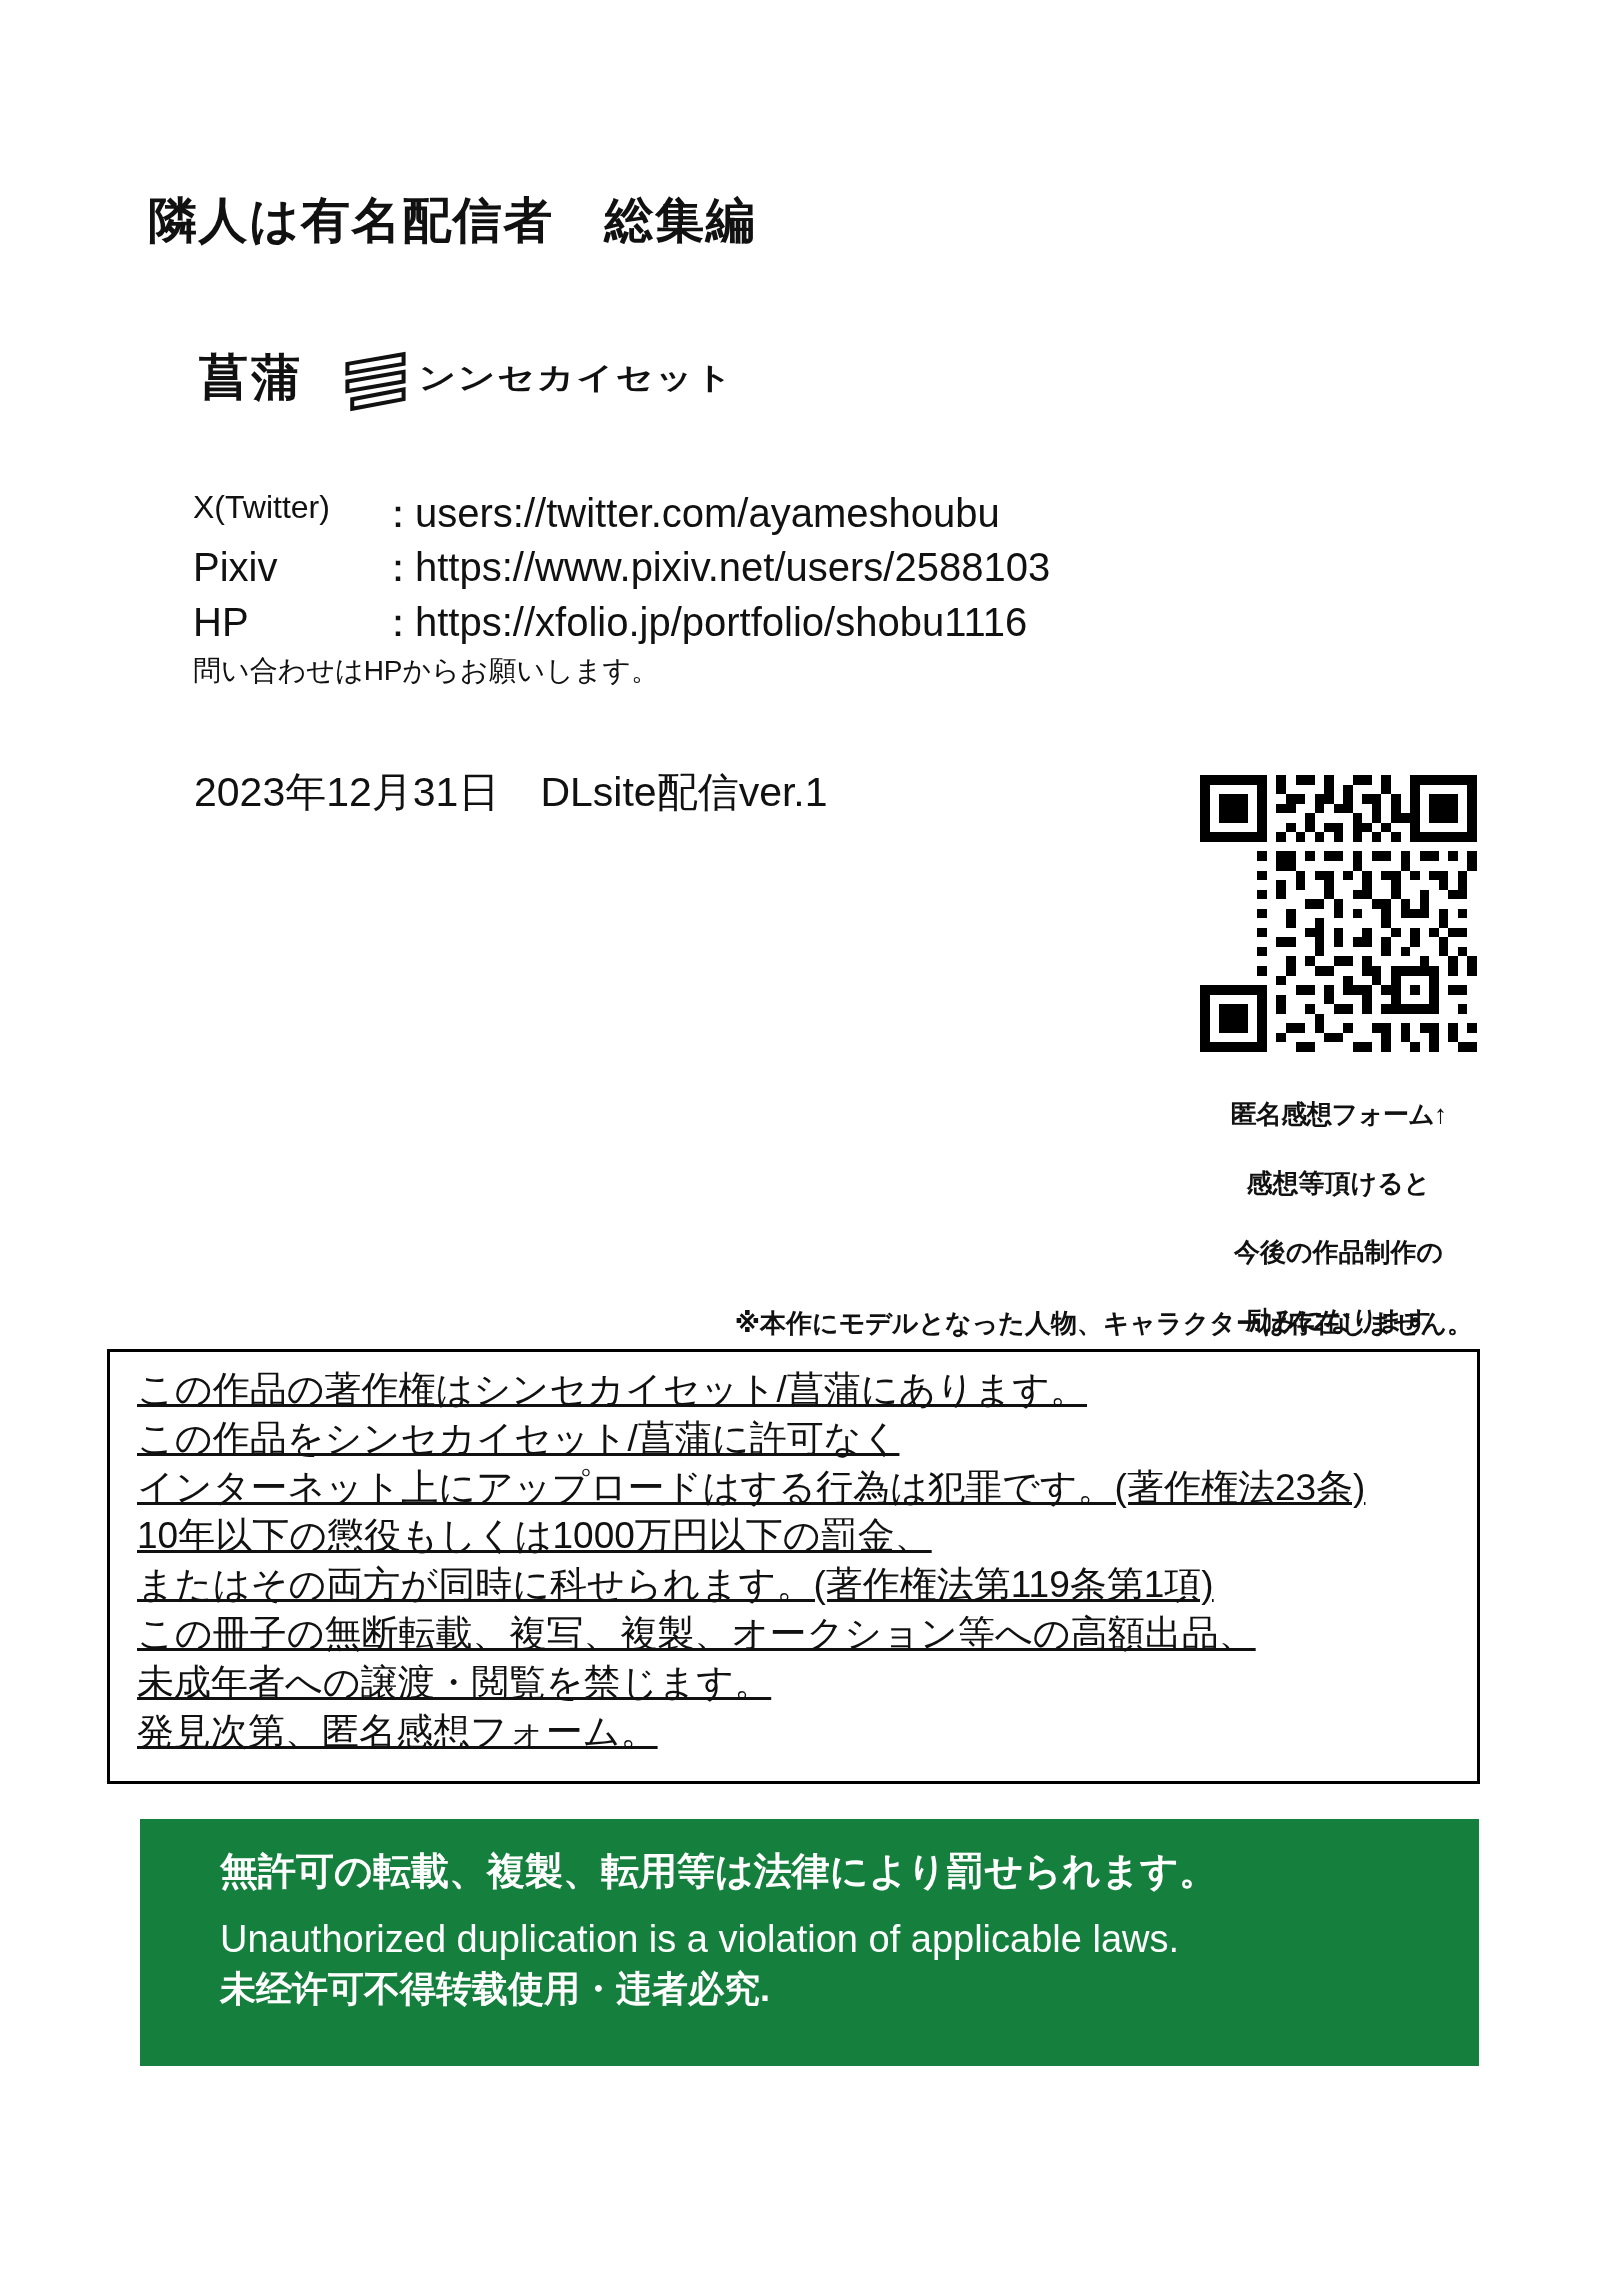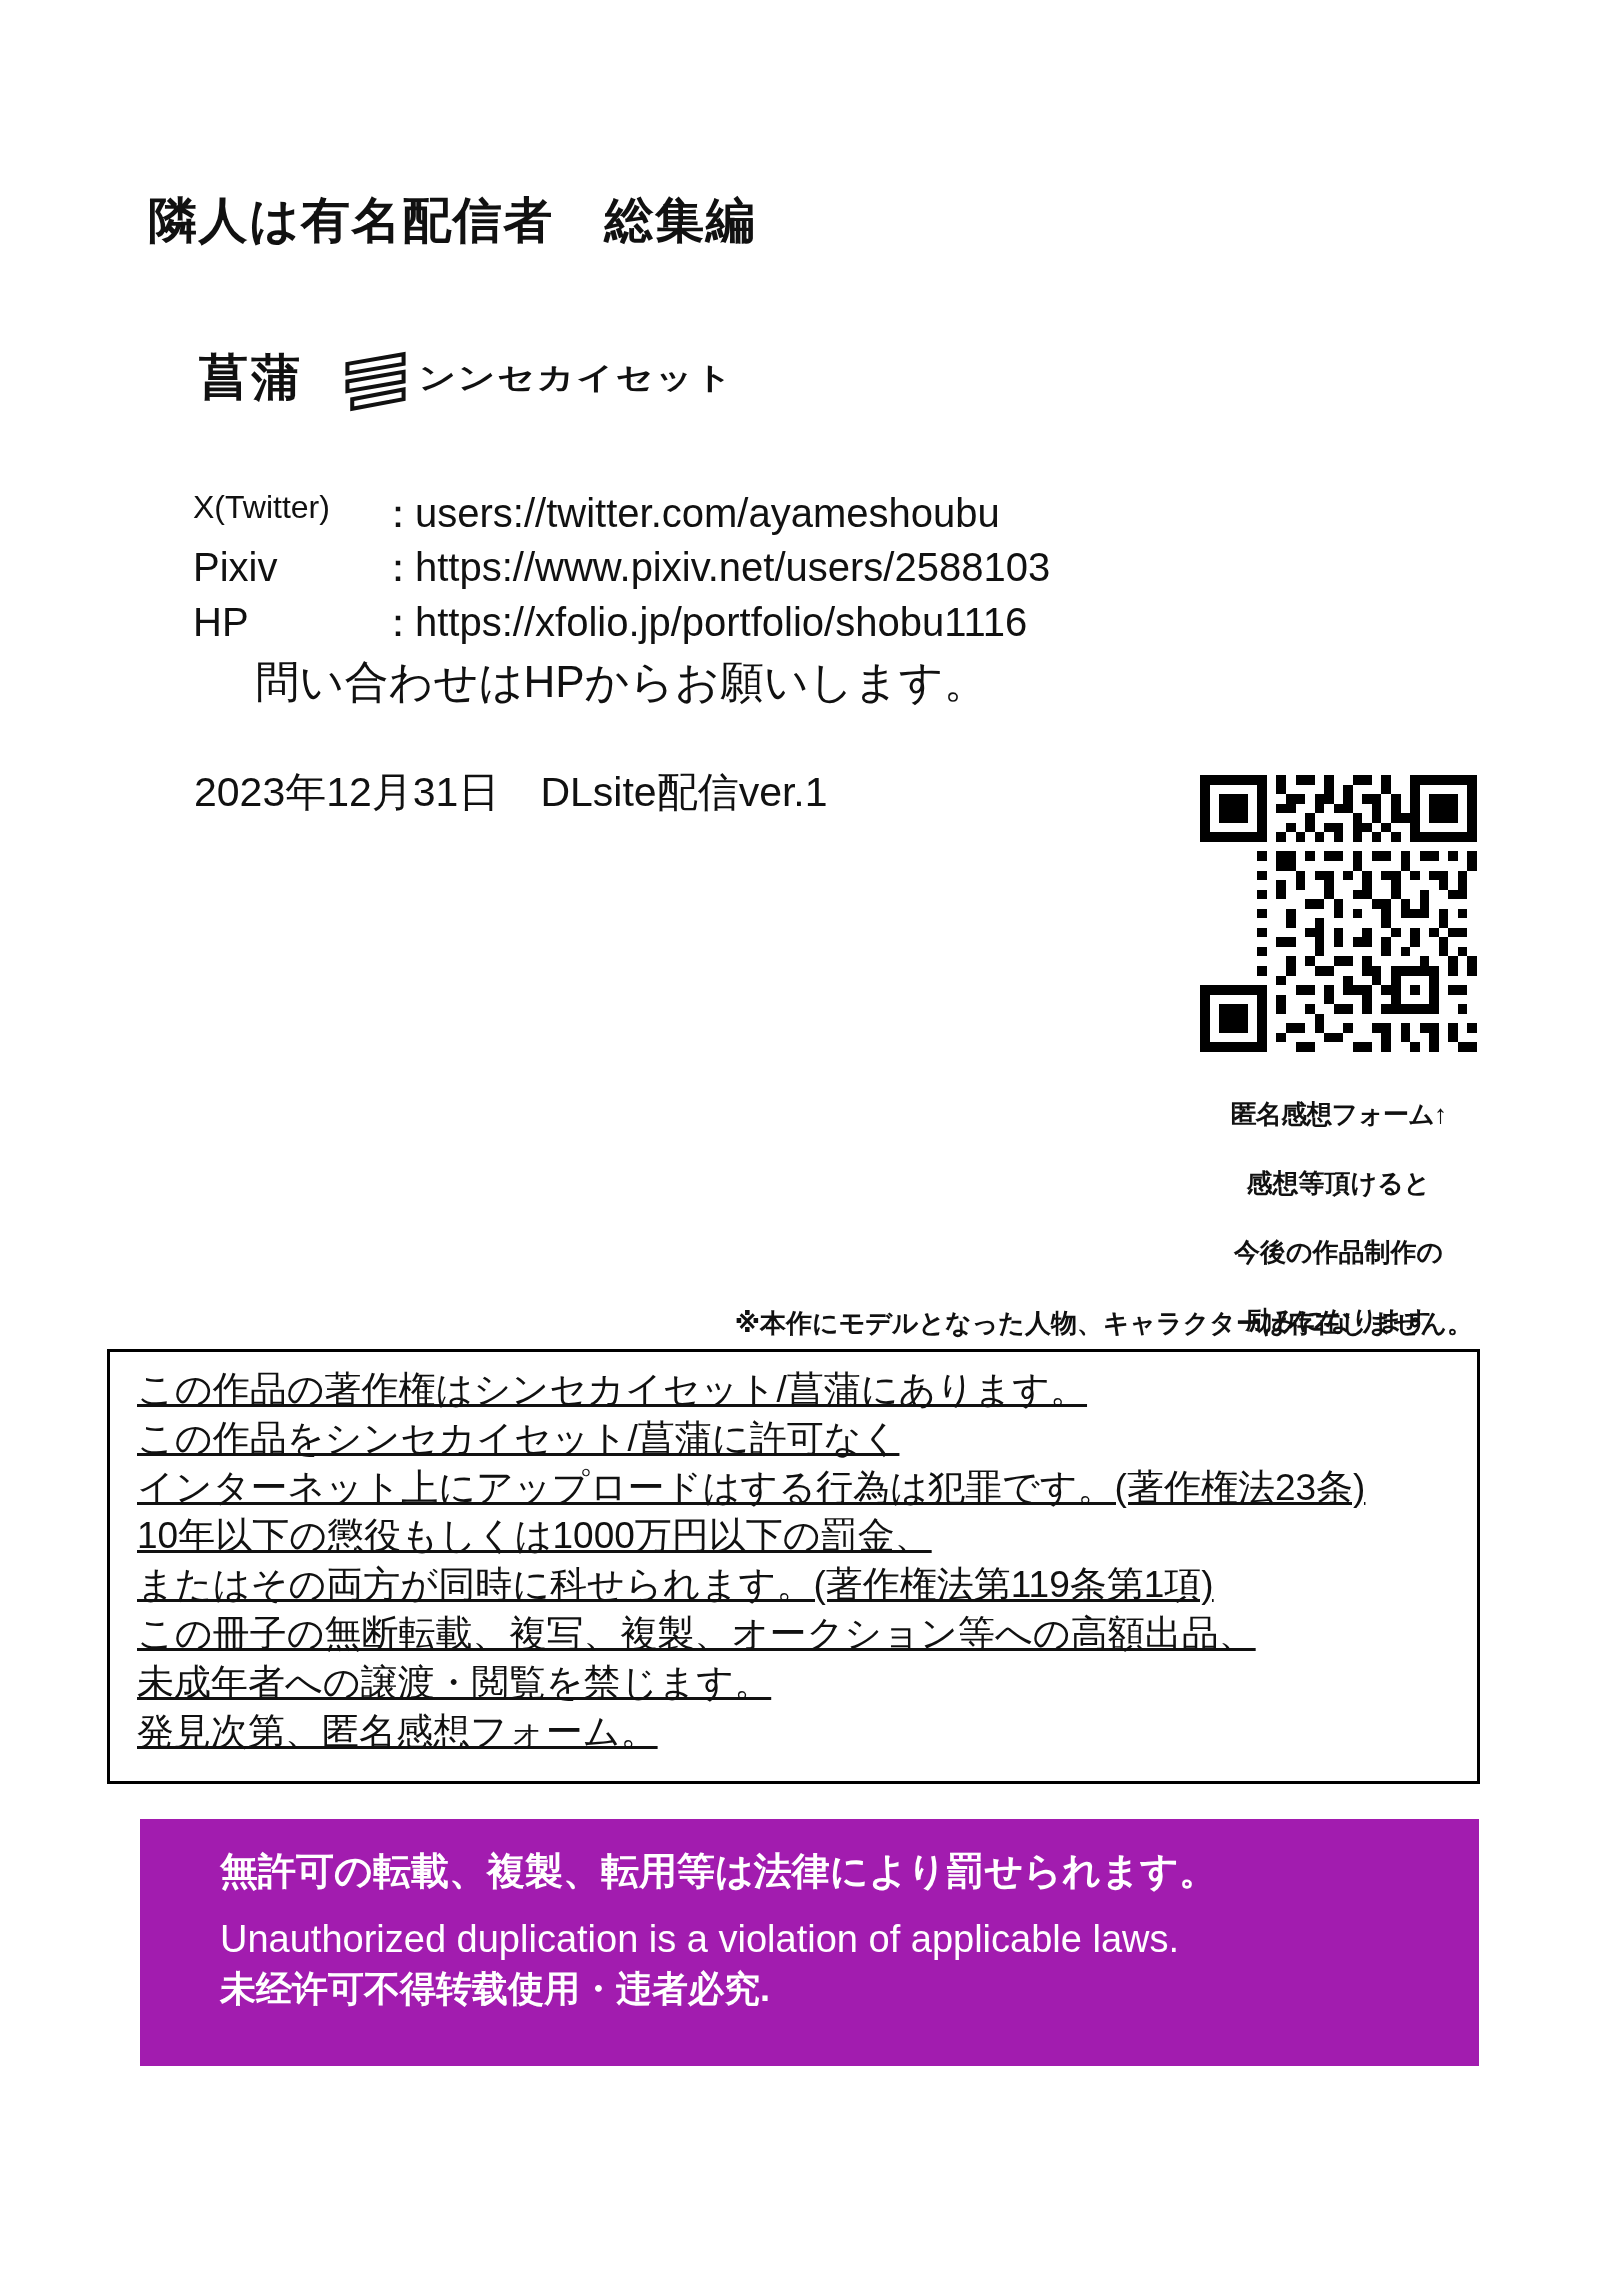--- a/index.html
+++ b/index.html
@@ -81,22 +81,21 @@
   }
   .link-small {
     font-size: 32px;
   }
   .link-colon {
     display: inline-block;
     width: 37px;
   }
   .links-note {
     margin-top: 3.2px;
-    font-size: 44px;
-    text-align: center;
+    font-size: 28px;
   }
 
   
   .release {
     position: absolute;
     left: 194px;
     top: 765px;
     font-size: 41px;
     white-space: pre;
   }
@@ -155,21 +154,21 @@
     white-space: pre;
   }
 
   
   .warning-box {
     position: absolute;
     left: 140px;
     top: 1819px;
     width: 1339px;
     height: 247px;
-    background: #a21caf;
+    background: #15803d;
     color: #ffffff;
     box-sizing: border-box;
     padding: 27px 0 0 80px;
   }
   .warn-ja {
     font-size: 38px;
     font-weight: bold;
     line-height: 1.34;
     white-space: pre;
   }

